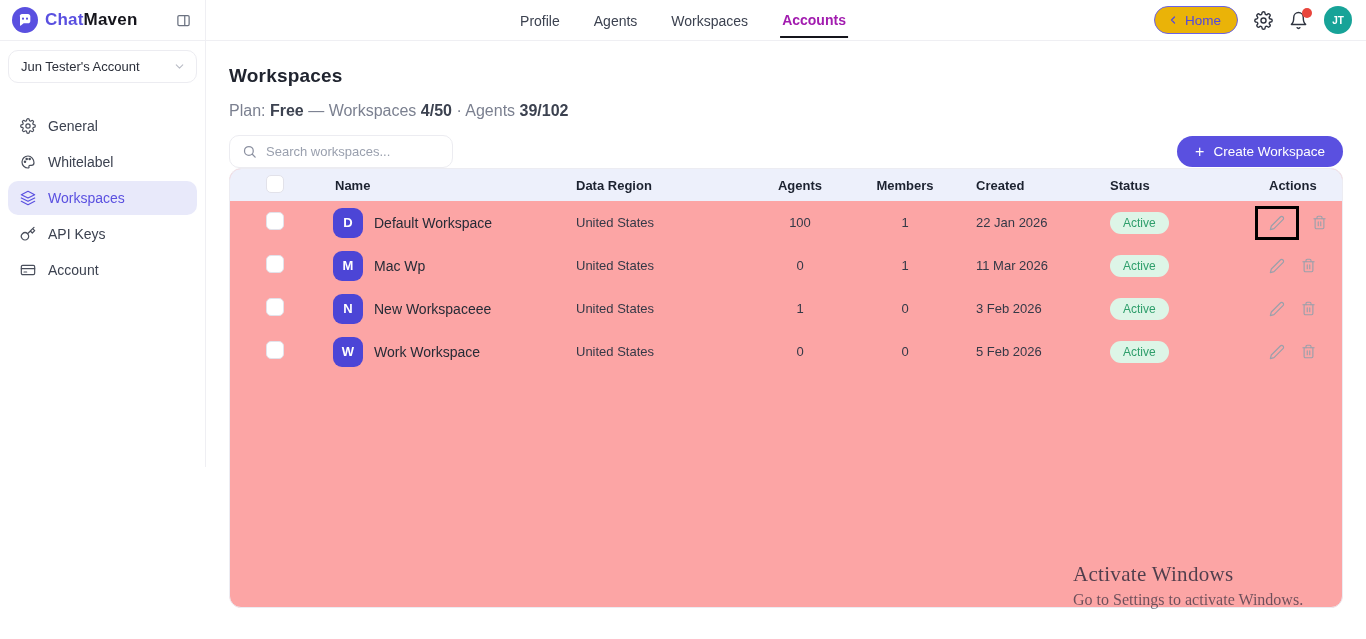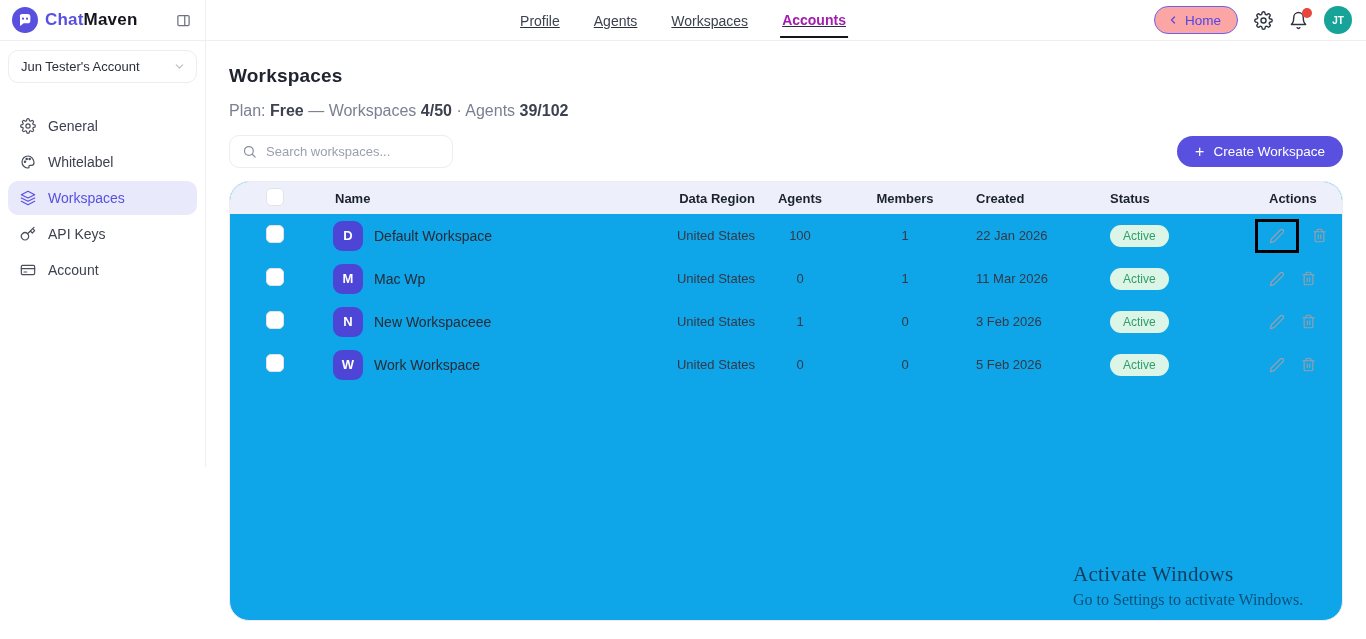--- a/index.html
+++ b/index.html
@@ -10,26 +10,26 @@
   
   header { height:41px; display:flex; align-items:center; border-bottom:1px solid #efeff3; background:#fff; position:relative; flex:0 0 41px; }
   .header-left { width:206px; height:100%; display:flex; align-items:center; justify-content:space-between; padding:0 14px 0 12px; border-right:1px solid #efeff3; }
   .logo { display:flex; align-items:center; gap:7px; }
   .logo-mark { width:26px; height:26px; border-radius:50%; background:#5a50e0; display:flex; align-items:center; justify-content:center; }
   .logo-text { font-size:17px; font-weight:800; letter-spacing:.2px; }
   .logo-text .c1 { color:#5a50e0; }
   .logo-text .c2 { color:#15151c; }
   .collapse-btn { background:none; border:none; cursor:pointer; color:#6b7280; display:flex; }
 
-  .top-nav { position:absolute; left:50%; top:0; transform:translateX(-50%); height:100%; display:flex; align-items:center; gap:30px;text-decoration:underline; }
+  .top-nav { position:absolute; left:50%; top:0; transform:translateX(-50%); height:100%; display:flex; align-items:center; gap:30px; }
   .nav-item { background:none; border:none; font-family:inherit; font-size:14px; color:#3c4250; cursor:pointer; padding:10px 2px 8px; }
   .nav-item.active { font-weight:700; color:#a21caf; border-bottom:2px solid #15151c; }
 
   .header-right { margin-left:auto; display:flex; align-items:center; gap:16px; padding-right:14px; }
-  .home-btn { display:flex; align-items:center; gap:6px; border:1px solid #6a63e8; color:#4f46e5; background:#fca5a5; border-radius:15px; height:28px; padding:0 16px 0 12px; font-family:inherit; font-size:13.5px; cursor:pointer; }
+  .home-btn { display:flex; align-items:center; gap:6px; border:1px solid #6a63e8; color:#4f46e5; background:#eab308; border-radius:15px; height:28px; padding:0 16px 0 12px; font-family:inherit; font-size:13.5px; cursor:pointer; }
   .icon-btn { background:none; border:none; cursor:pointer; position:relative; display:flex; color:#2f3440; }
   .notif-dot { position:absolute; top:-3px; right:-4px; width:10px; height:10px; border-radius:50%; background:#e8453c; }
   .avatar { width:28px; height:28px; border-radius:50%; background:#17a398; color:#fff; font-size:10px; font-weight:700; display:flex; align-items:center; justify-content:center; cursor:pointer; }
 
   
   .body-row { flex:1; display:flex; min-height:0; }
   aside { width:206px; border-right:1px solid #efeff3; padding:9px 8px; flex:0 0 206px; }
   .account-select { height:33px; border:1px solid #ececf1; border-radius:10px; background:#fff; display:flex; align-items:center; justify-content:space-between; padding:0 10px 0 12px; font-size:13px; color:#2b2f3a; cursor:pointer; margin-bottom:26px; }
   .account-select .chev { color:#b9bcc6; }
   .side-item { display:flex; align-items:center; gap:12px; height:34px; padding:0 12px; border-radius:10px; font-size:14px; color:#3c4250; cursor:pointer; margin-bottom:2px; }
@@ -43,31 +43,31 @@
   .plan-line b { color:#3c4250; font-weight:700; }
 
   .toolbar { margin-top:15px; display:flex; align-items:center; justify-content:space-between; }
   .search-box { width:224px; height:33px; border:1px solid #ececf1; border-radius:10px; display:flex; align-items:center; gap:9px; padding:0 10px 0 12px; color:#8b90a0; }
   .search-box input { border:none; outline:none; flex:1; font-family:inherit; font-size:13px; color:#2b2f3a; background:transparent; min-width:0; }
   .search-box input::placeholder { color:#9aa0ae; }
   .create-btn { display:flex; align-items:center; gap:9px; background:#5a50e0; color:#fff; border:none; border-radius:16px; height:31px; padding:0 18px; font-family:inherit; font-size:13.5px; cursor:pointer; }
   .create-btn .plus { font-size:16px; font-weight:400; line-height:1; }
 
   
-  .table { margin-top:13px; border:1px solid #ececf2; border-radius:20px; height:440px; overflow:hidden; background:#0ea5e9; }
+  .table { border:1px solid #ececf2; border-radius:12px; height:440px; overflow:hidden; background:#fca5a5; }
   .trow, .thead { display:grid; grid-template-columns:100px 240px 185px 90px 120px 145px 150px 1fr; align-items:center; }
   .thead { height:32px; background:#edf0fb; font-size:13px; font-weight:700; color:#1c2230; }
   .trow { height:43px; font-size:13px; color:#343947; }
   .cell-cb { padding-left:36px; }
   .checkbox { width:18px; height:18px; border:1.5px solid #e2e2ea; border-radius:5px; background:#fff; display:inline-block; cursor:pointer; }
   .cell-name { display:flex; align-items:center; gap:11px; padding-left:3px; }
   .th-name { padding-left:5px; }
   .ws-avatar { width:30px; height:30px; border-radius:9px; background:#4c45d6; color:#fff; font-size:13px; font-weight:700; display:flex; align-items:center; justify-content:center; }
   .ws-name { font-size:14px; color:#262b36; }
-  .cell-region { padding-left:6px;text-align:right; }
+  .cell-region { padding-left:6px; }
   .cell-num { text-align:center; }
   .cell-created { padding-left:11px; }
   .badge { display:inline-block; background:#ddf5e7; color:#2e9e6b; font-size:12px; border-radius:11px; padding:4px 13px; }
   .cell-actions { display:flex; align-items:center; gap:10px; padding-left:6px; }
   .act-btn { background:none; border:none; cursor:pointer; color:#9aa0ab; display:flex; padding:3px; }
   .hl-box { border:3px solid #000; padding:3px 8px; display:flex; align-items:center; justify-content:center; margin-left:-11px; }
 
   
   .watermark { position:absolute; left:1073px; top:562px; color:#0f172a; pointer-events:none;font-family:Liberation Serif, serif; }
   .watermark .w1 { font-size:21px; opacity:.72; letter-spacing:.3px; }

